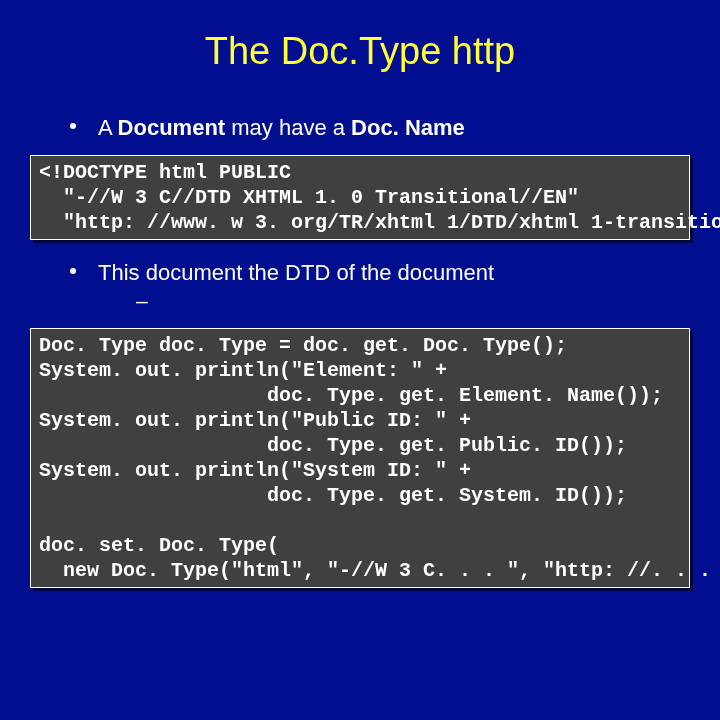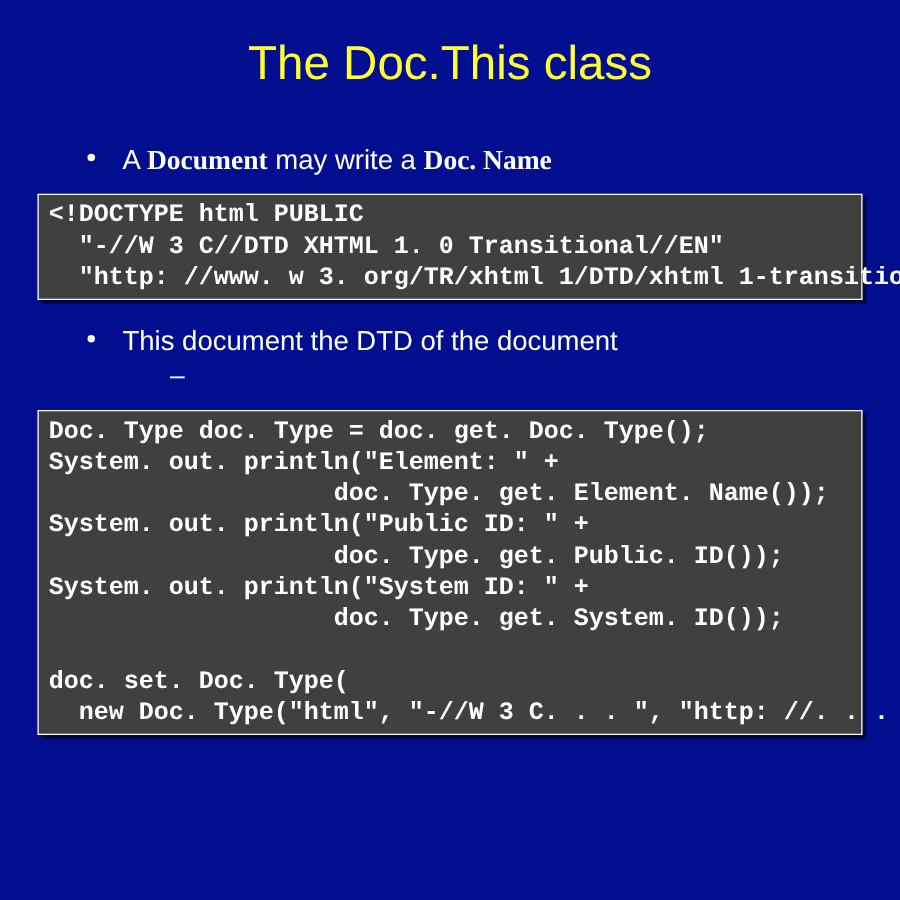--- a/index.html
+++ b/index.html
@@ -32,21 +32,21 @@
   .bullet-dot {
     width: 6px;
     height: 6px;
     background: #fff;
     border-radius: 50%;
     margin-top: 10px;
     margin-right: 22px;
     flex-shrink: 0;
   }
   .bullet-text { line-height: 1.35; }
-  .mono-inline { font-family: Liberation Serif, serif; font-weight: bold; }
+  .mono-inline { font-family: Liberation Sans, sans-serif; font-weight: bold; }
   .codebox {
     margin: 6px 10px 18px 10px;
     background: #404040;
     border: 1px solid #ffffff;
     padding: 4px 8px 4px 8px;
     font-family: "Courier New", monospace;
     font-size: 20px;
     font-weight: bold;
     white-space: pre;
     line-height: 1.25;
@@ -60,26 +60,26 @@
   }
   .dash {
     margin-right: 10px;
   }
 </style>
 </head>
 <body>
 
 <div class="slide">
 
-  <div class="title">The Doc.This class</div>
+  <div class="title">The Doc.Type http</div>
 
   <div class="bullet-row">
     <div class="bullet-dot"></div>
     <div class="bullet-text">
-      <span>A </span><span class="mono-inline">Document</span><span> may write a </span><span class="mono-inline">Doc. Name</span>
+      <span>A </span><span class="mono-inline">Document</span><span> may have a </span><span class="mono-inline">Doc. Name</span>
     </div>
   </div>
 
   <div class="codebox">&lt;!DOCTYPE html PUBLIC
   "-//W 3 C//DTD XHTML 1. 0 Transitional//EN"
   "http: //www. w 3. org/TR/xhtml 1/DTD/xhtml 1-transitional. dtd"&gt;</div>
 
   <div class="bullet-row">
     <div class="bullet-dot"></div>
     <div class="bullet-text">

